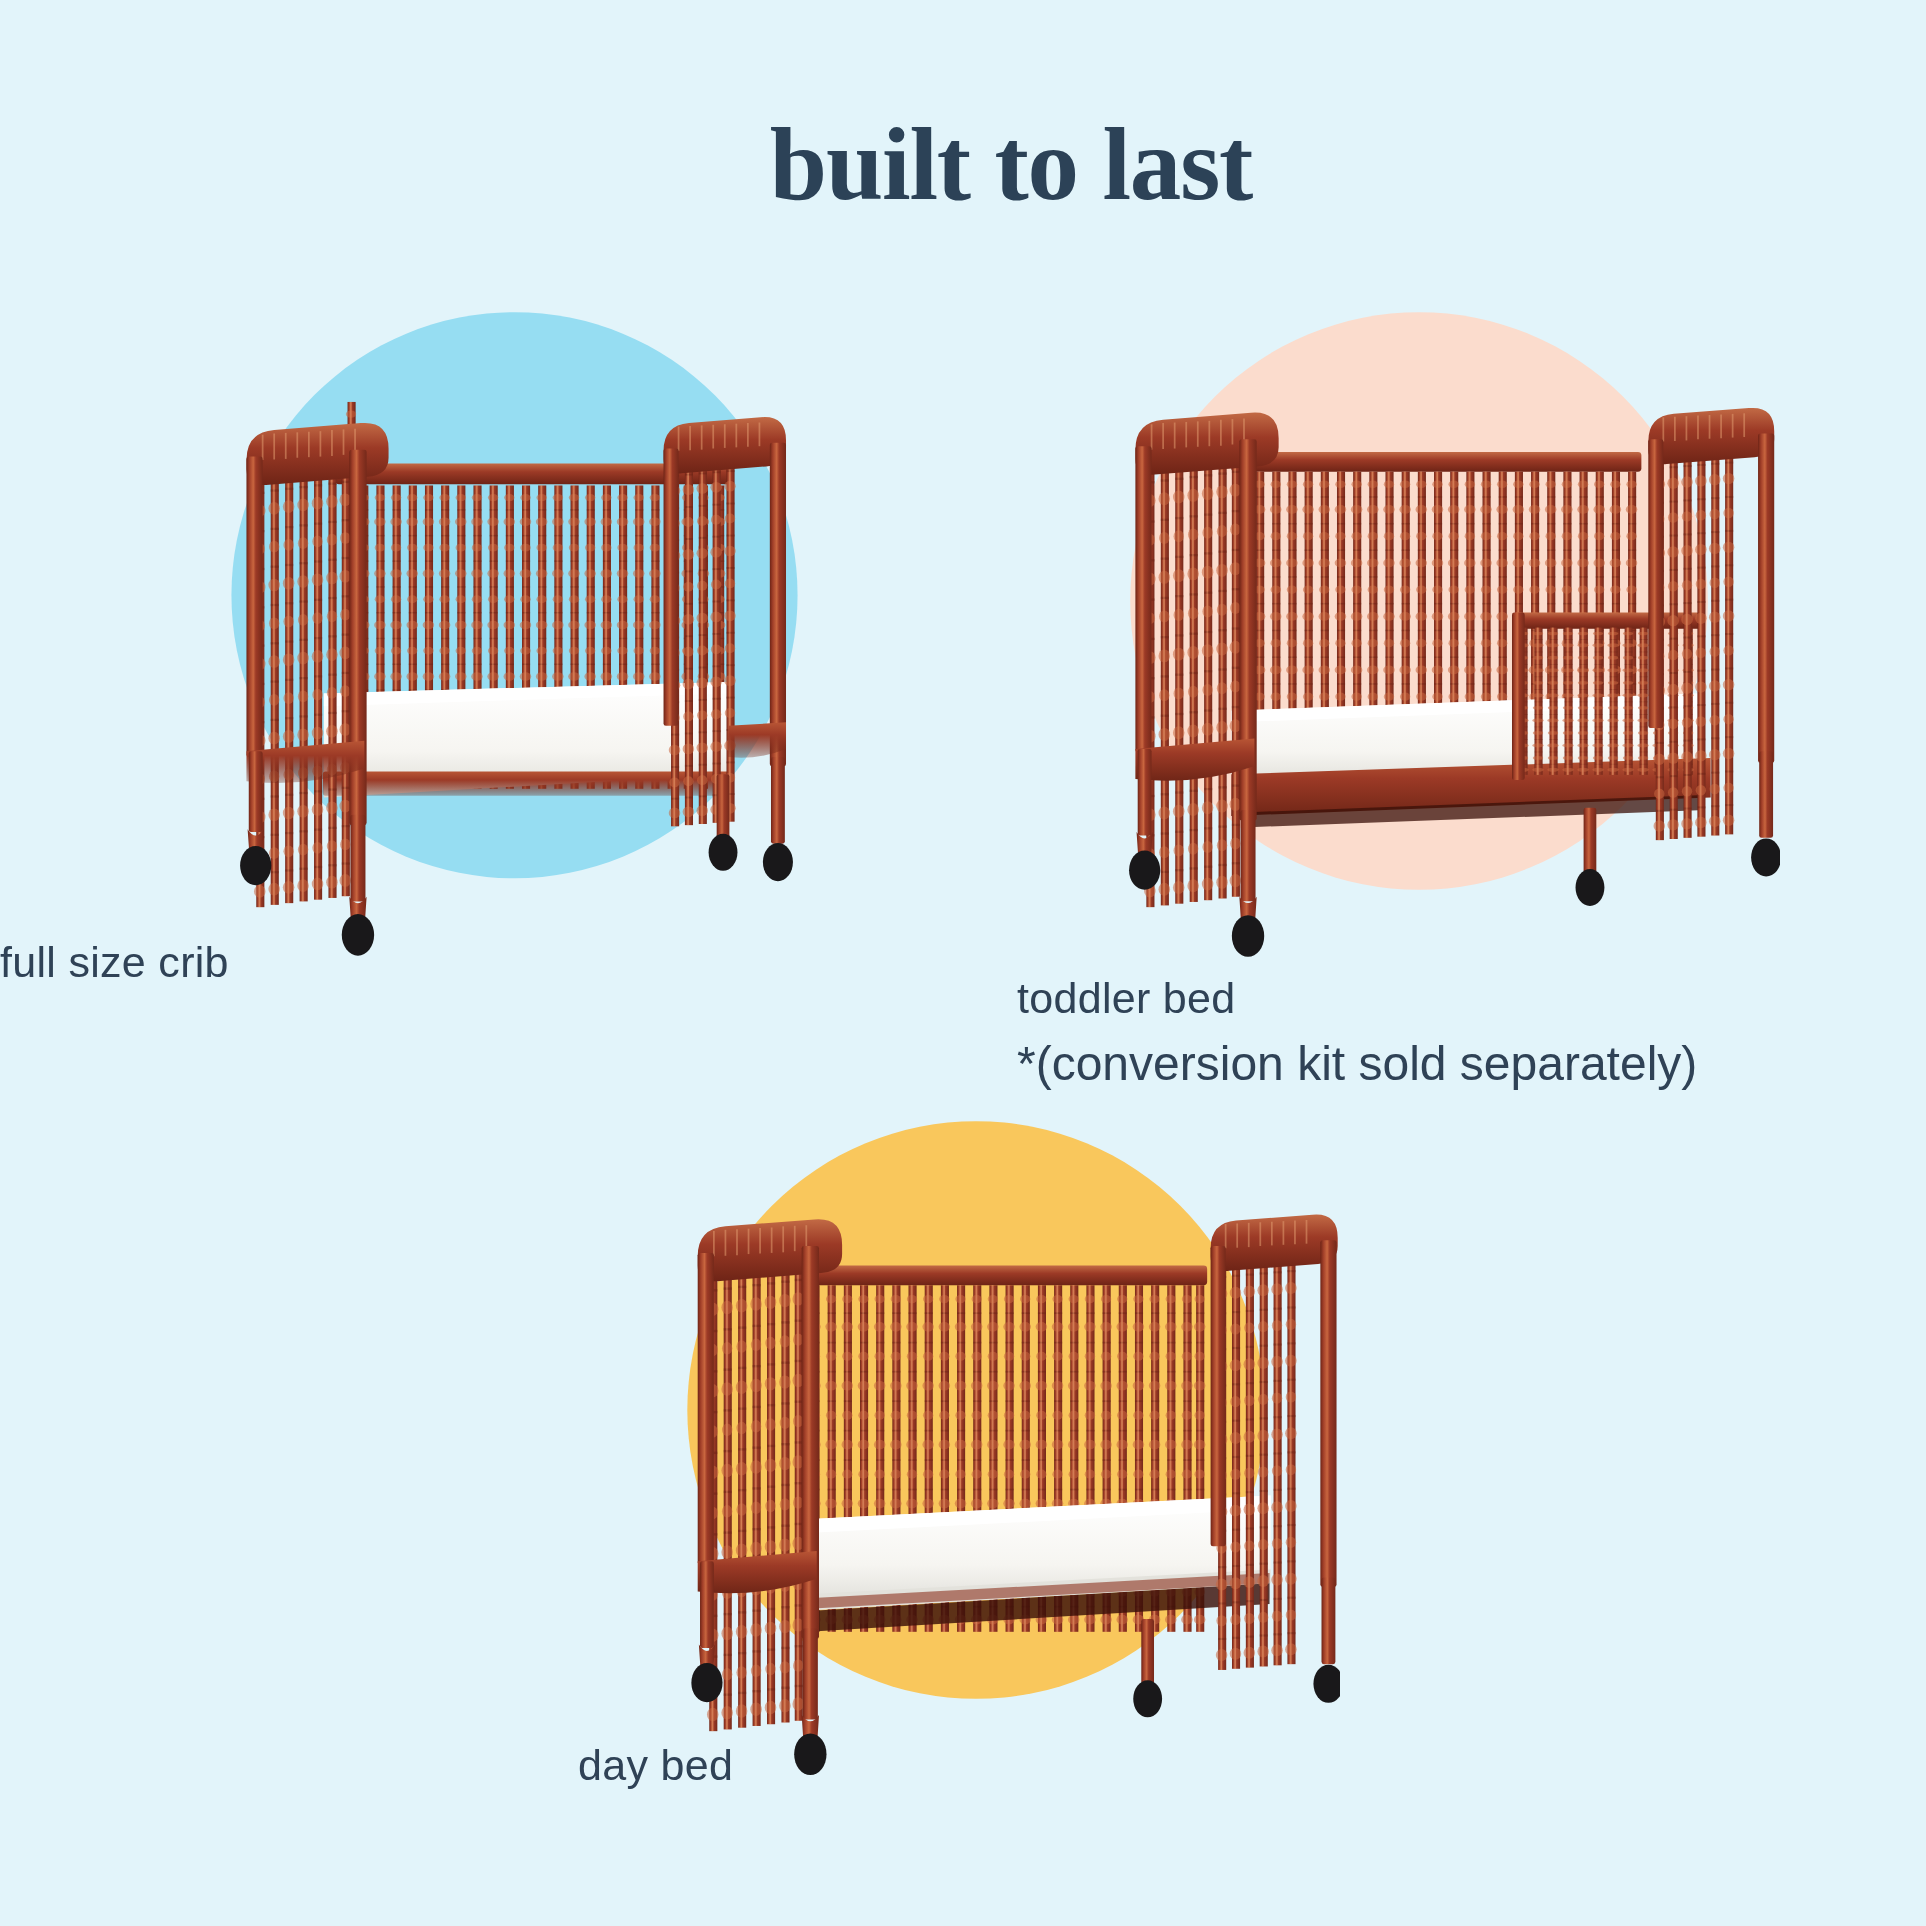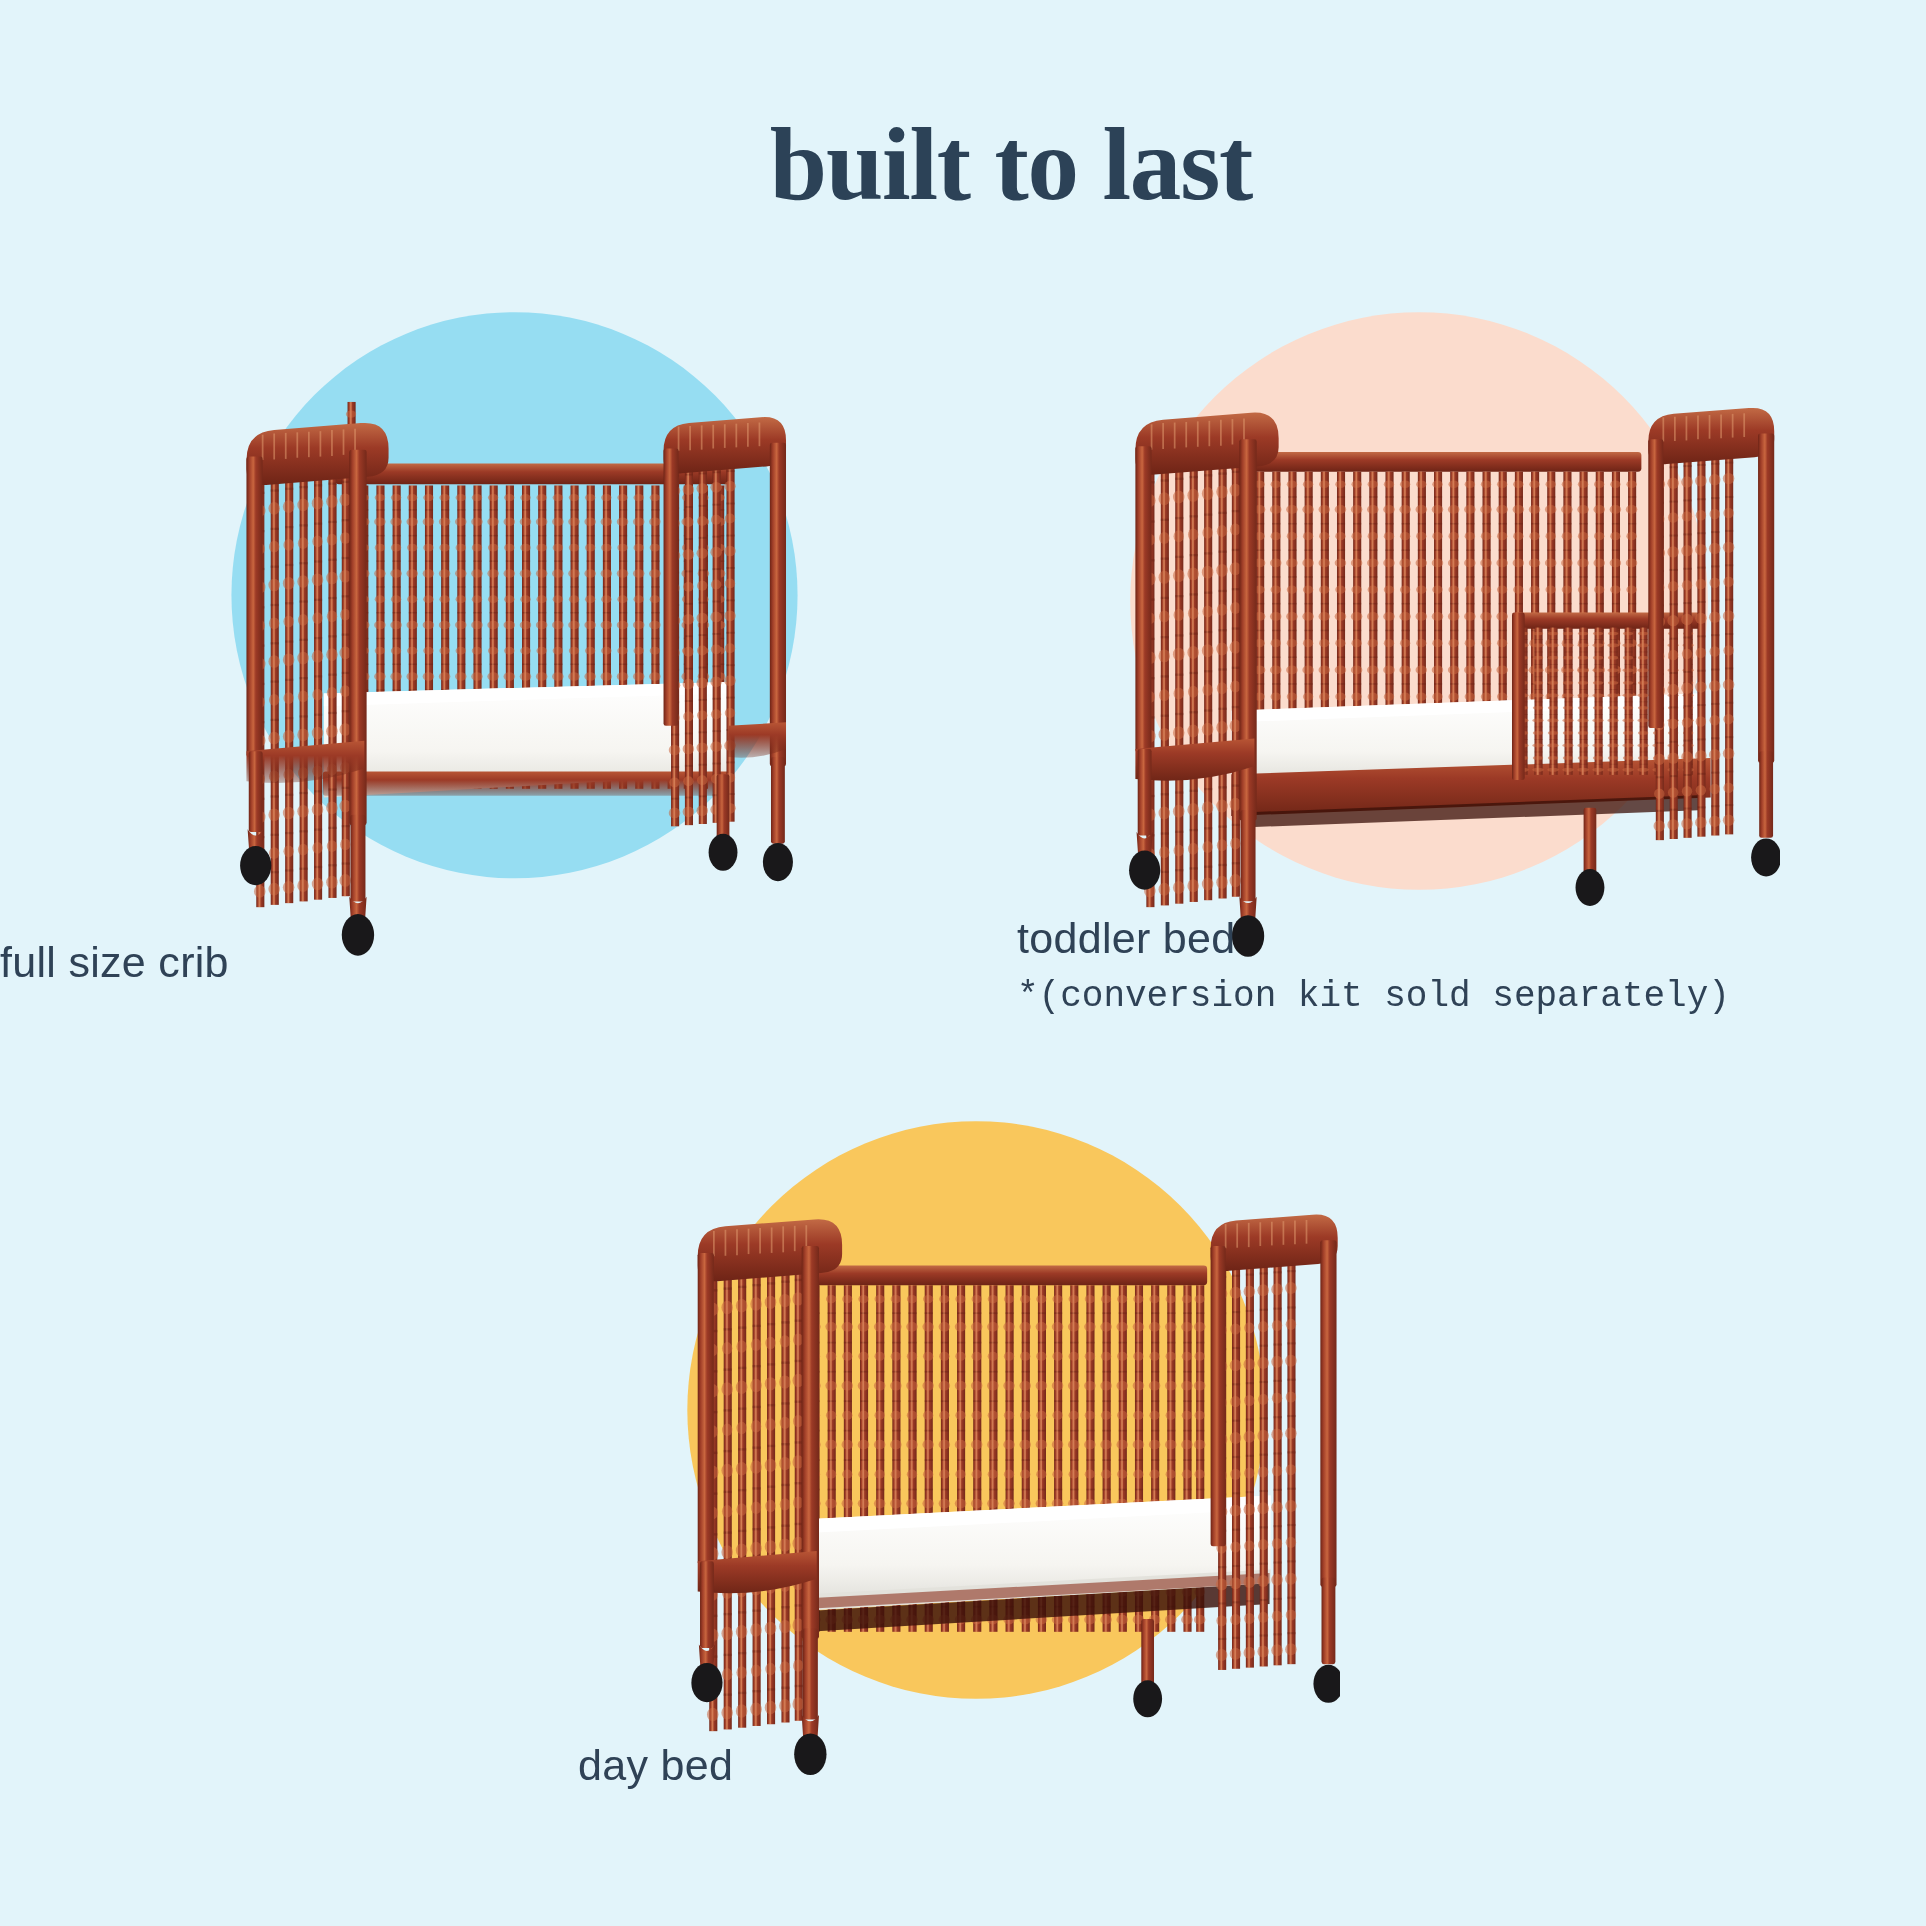--- a/index.html
+++ b/index.html
@@ -37,29 +37,28 @@
     position:absolute;
     text-align:left;
     color:#2F4256;
     font-size:43px;
     font-weight:300;
     letter-spacing:0.3px;
     line-height:1.25;
     width:100%;
   }
   #cap-crib{left:0;top:936px;width:855px;}
-  #cap-toddler{left:1017px;top:912px;width:821px;}
+  #cap-toddler{left:1017px;top:972px;width:821px;}
   #cap-daybed{left:578px;top:1739px;width:797px;}
 
   .caption .sub{
     display:block;
-    font-size:36px;
+    font-size:48px;
     margin-top:8px;
     letter-spacing:0px;
-    font-family:Liberation Mono, monospace;
   }
 </style>
 </head>
 <body style="background: rgb(226, 244, 250);">
 
 <div id="page">
 
   <div class="headline">built to last</div>
 
   <div class="panel" id="panel-crib">

